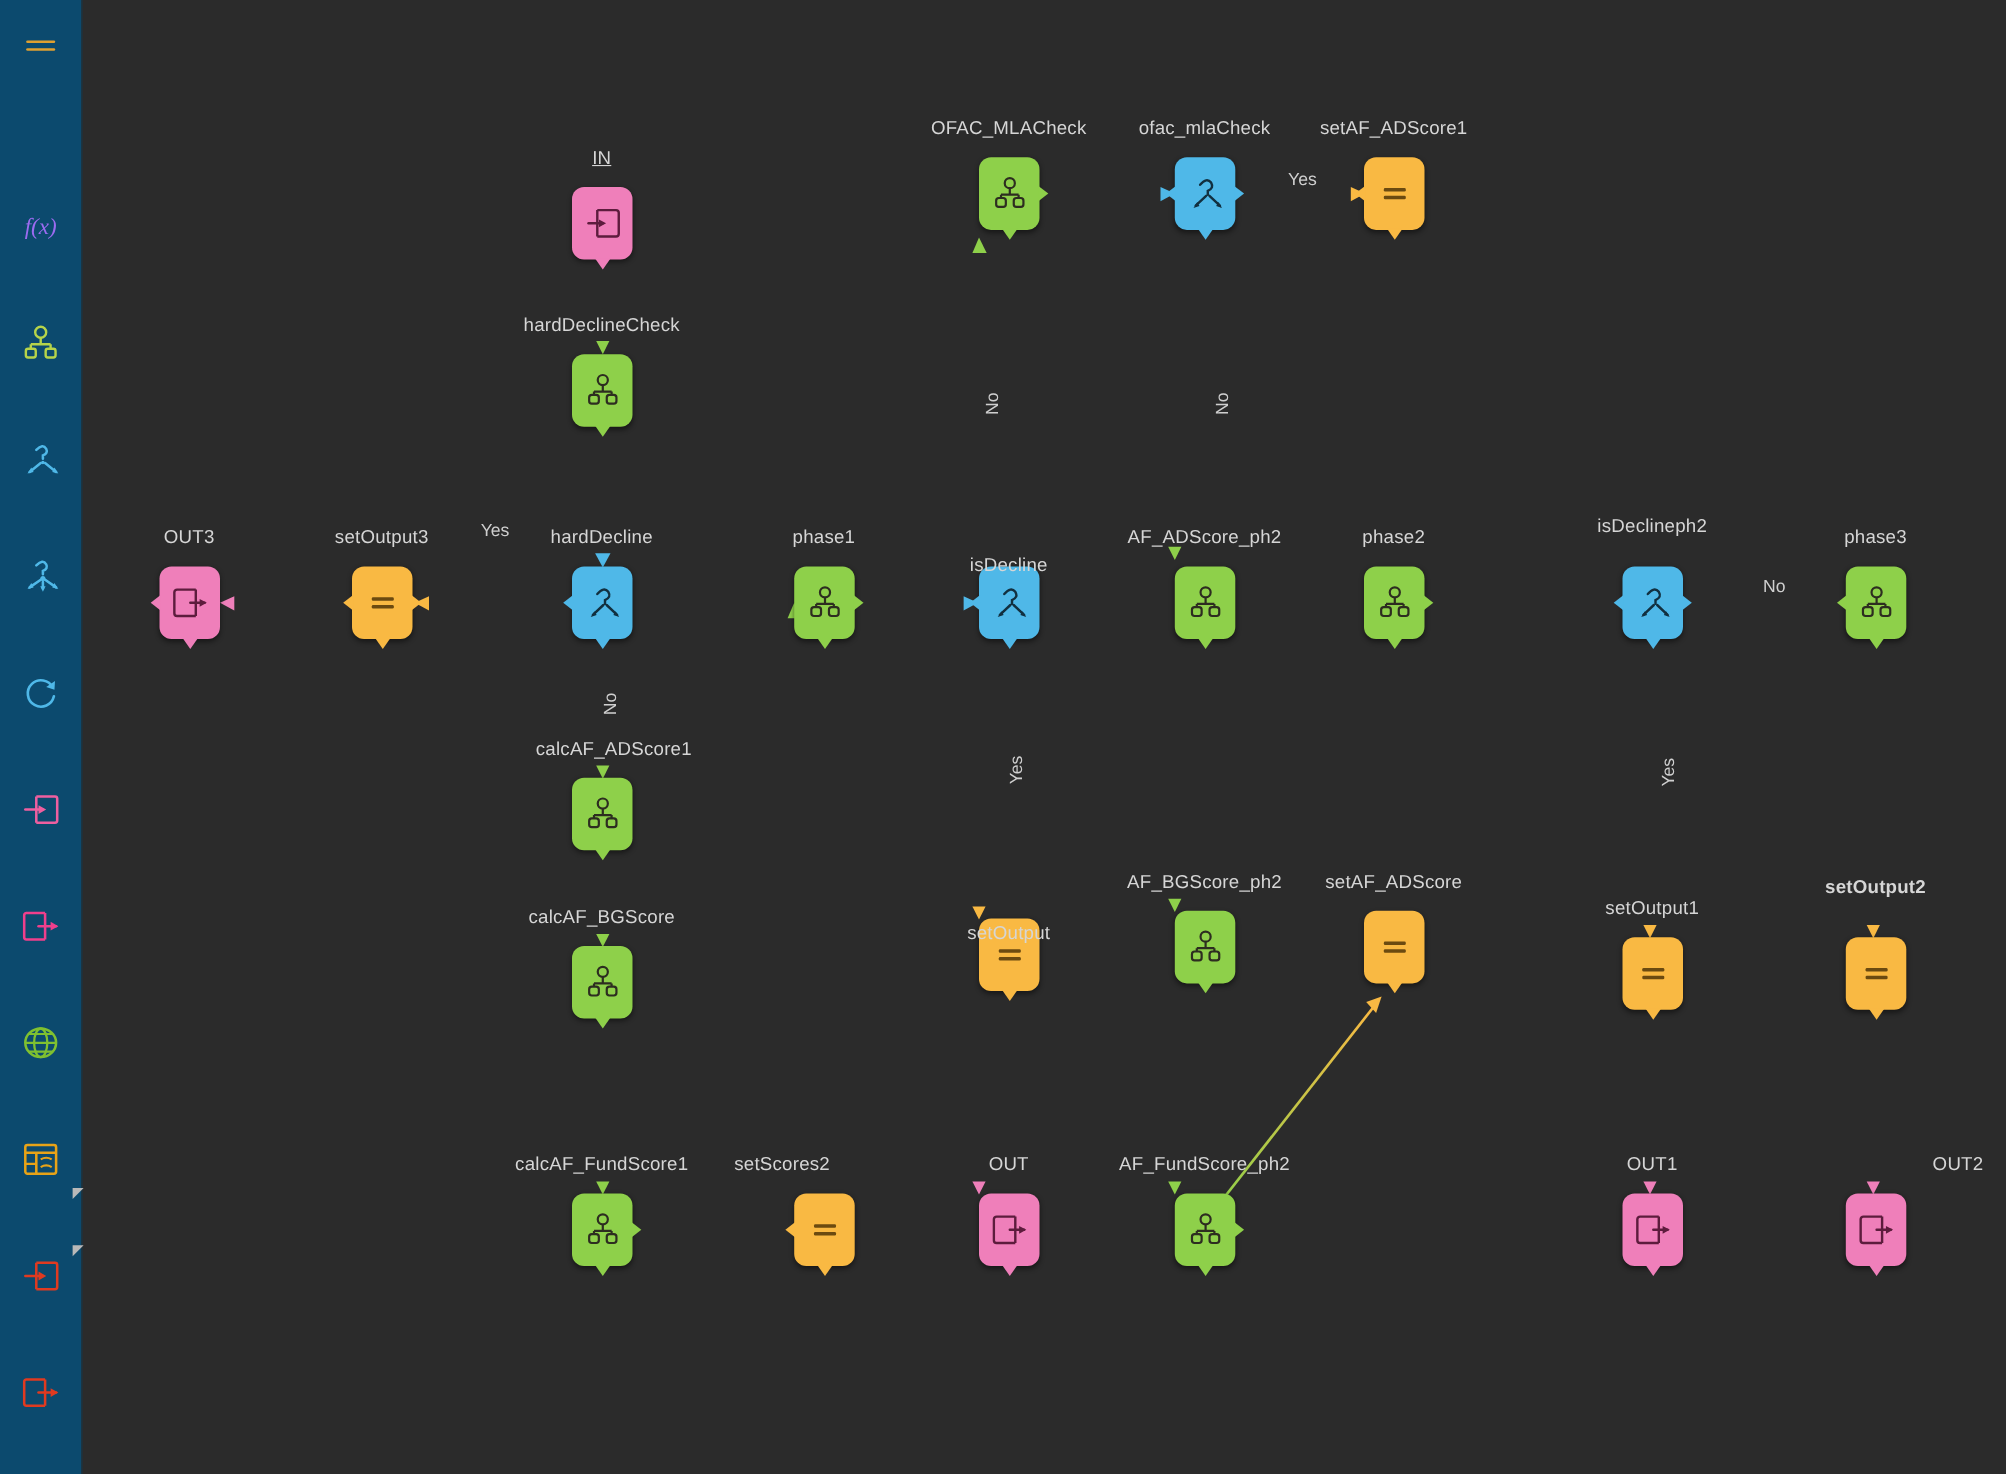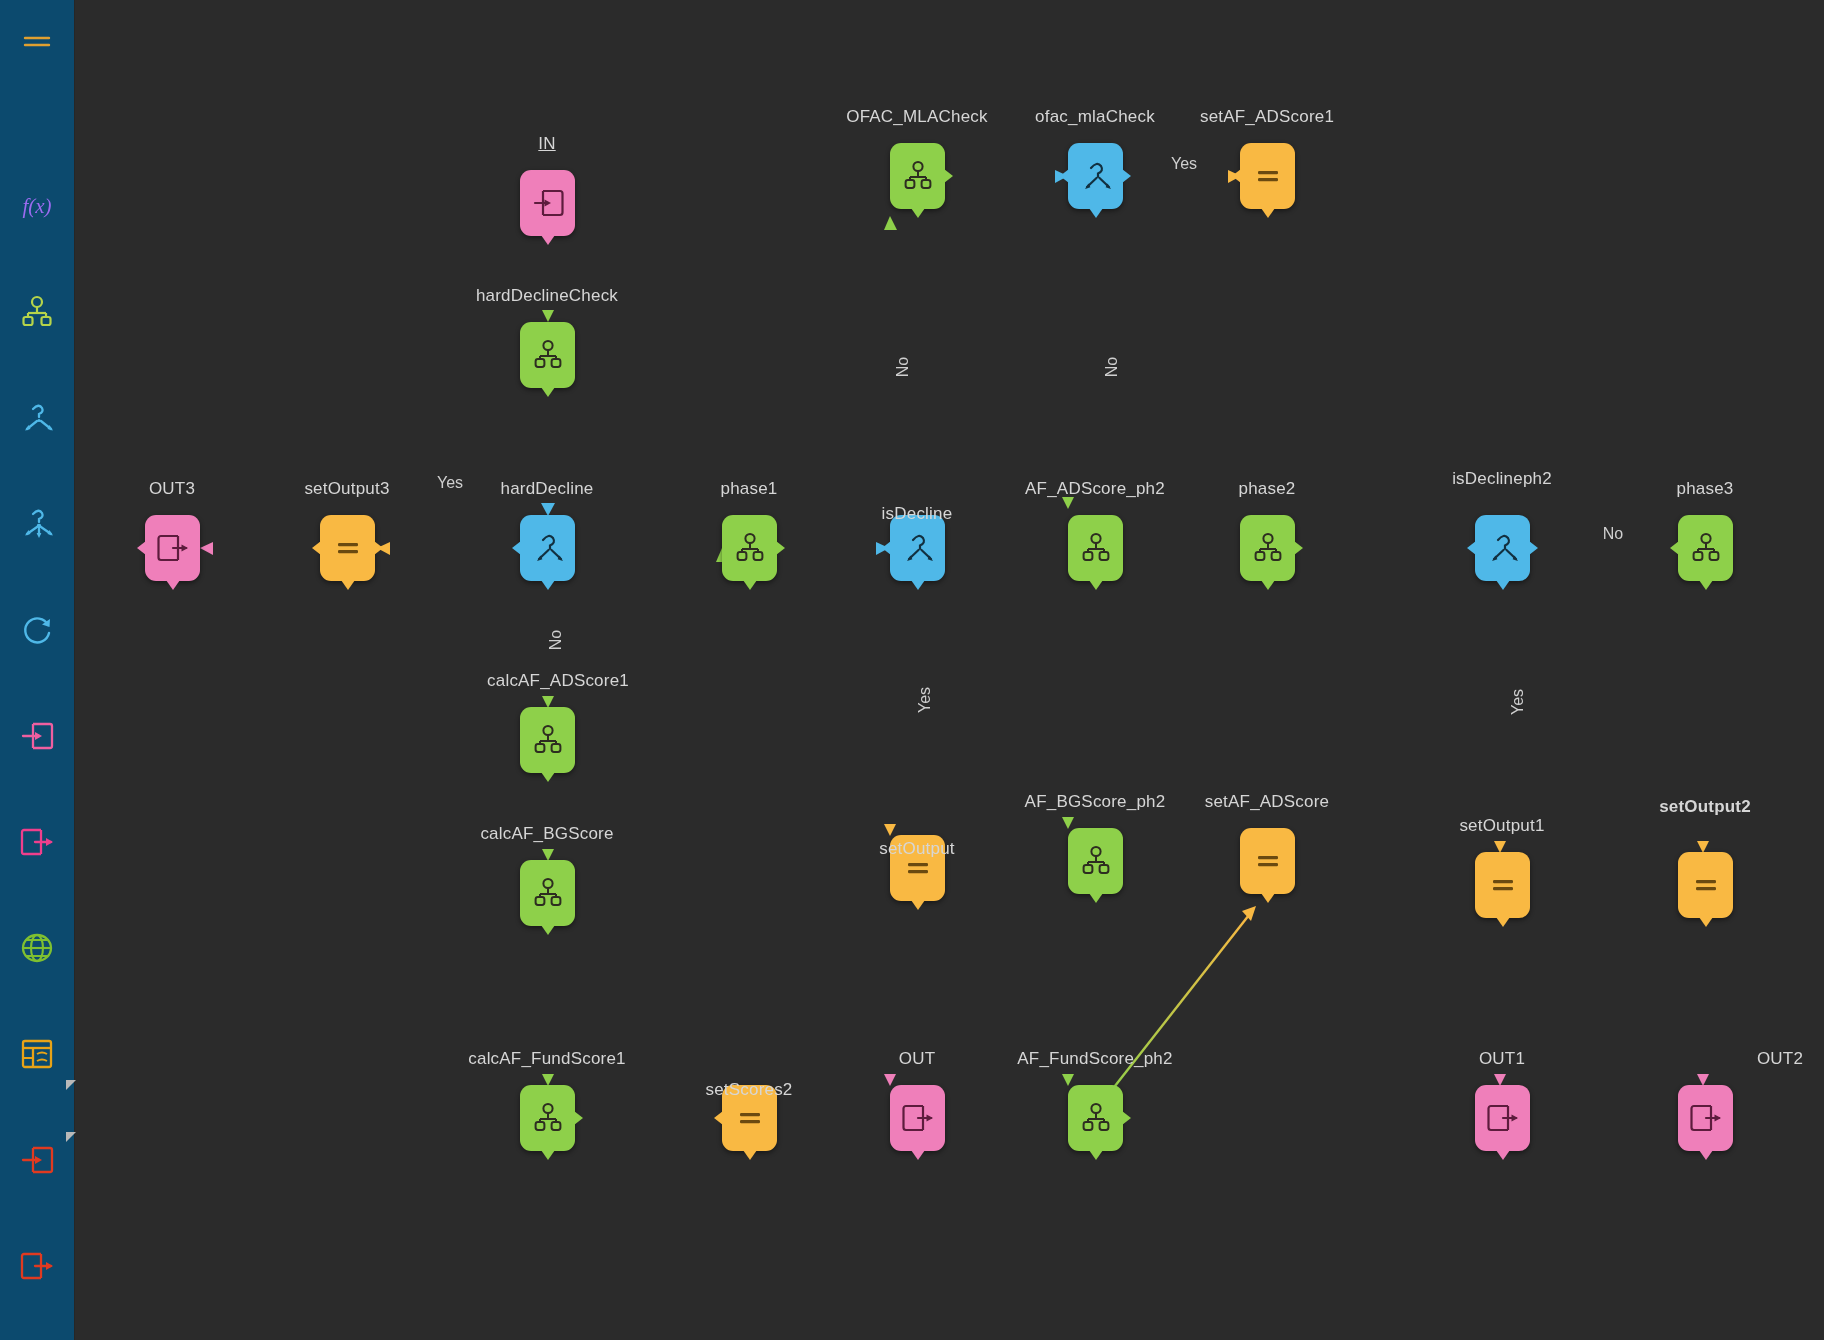--- a/index.html
+++ b/index.html
@@ -473,21 +473,21 @@
       <line x1="15" y1="11" x2="15" y2="17" stroke="#2d2d20" stroke-width="2"></line>
       <line x1="7" y1="17" x2="23" y2="17" stroke="#2d2d20" stroke-width="2"></line>
       <line x1="7" y1="17" x2="7" y2="20" stroke="#2d2d20" stroke-width="2"></line>
       <line x1="23" y1="17" x2="23" y2="20" stroke="#2d2d20" stroke-width="2"></line>
       <rect x="2.6" y="20" width="8.8" height="8" rx="2.4" fill="none" stroke="#2d2d20" stroke-width="2"></rect>
       <rect x="18.6" y="20" width="8.8" height="8" rx="2.4" fill="none" stroke="#2d2d20" stroke-width="2"></rect>
     </svg>
           <span class="tail"></span>
           <span class="nub-r"></span>
         </div>
-        <div class="nlabel" style="left: 675px; top: 1049px; margin-top: 31px;">setScores2</div>
+        <div class="nlabel" style="left: 637px; top: 1049px;">setScores2</div>
         <div class="node n-orange" style="left: 648px; top: 1085px;">
           <svg width="30" height="26" viewBox="0 0 30 26">
       <rect x="5" y="8" width="20" height="3.2" rx="1.2" fill="#6b4a10"></rect>
       <rect x="5" y="15" width="20" height="3.2" rx="1.2" fill="#6b4a10"></rect>
     </svg>
           <span class="tail"></span>
           <span class="nub-l"></span>
         </div>
         <div class="nlabel" style="left: 675px; top: 479px;">phase1</div>
         <div class="node n-green" style="left: 648px; top: 515px;">

